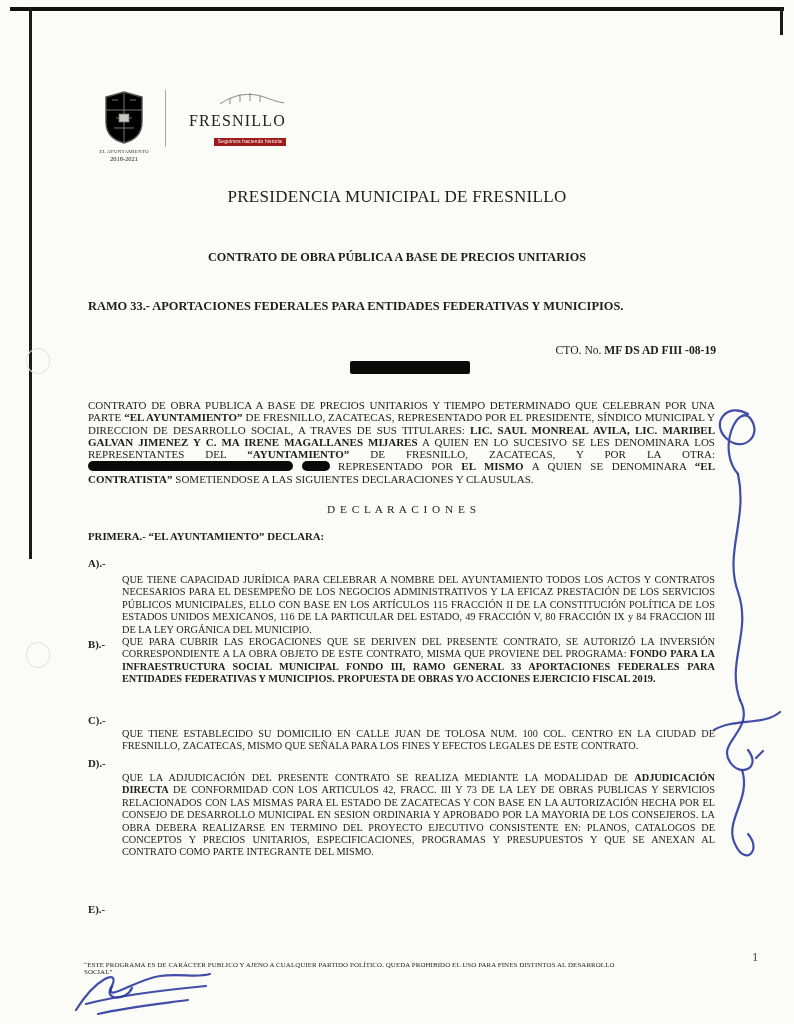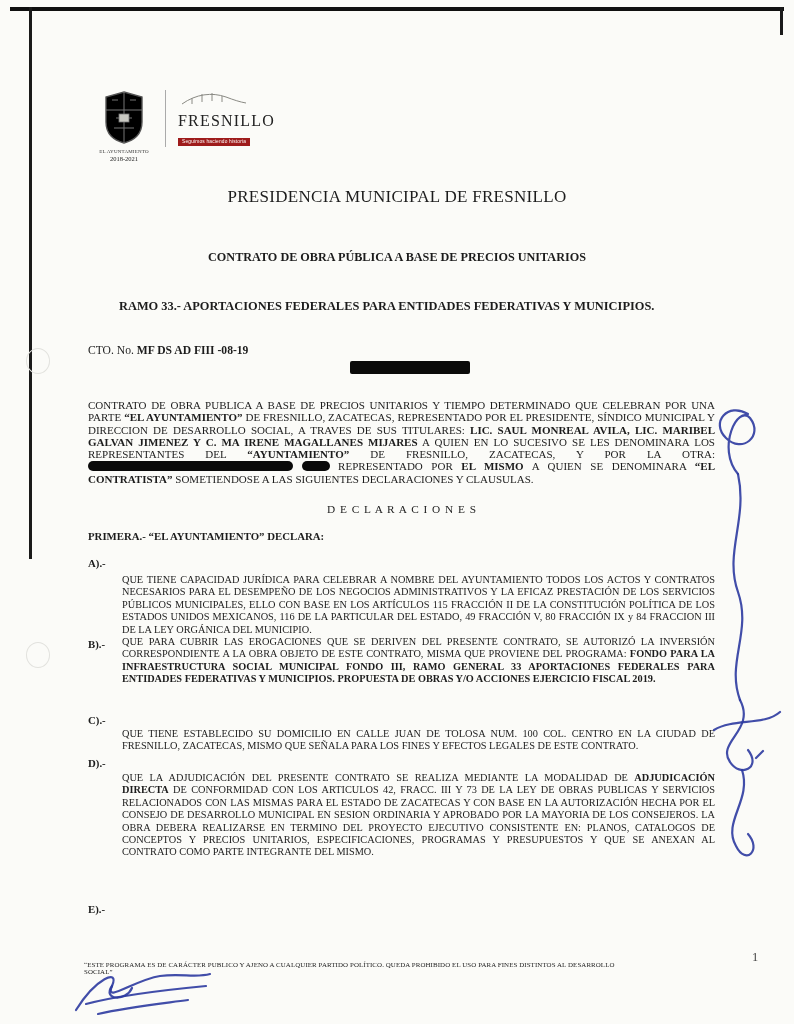--- a/index.html
+++ b/index.html
@@ -15,30 +15,30 @@
   .border-right{left:780px;top:7px;width:3px;height:28px;background:#1a1a1a;}
   
   .punch{width:22px;height:24px;border:1.5px solid #e2e2de;border-radius:50%;}
   .punch1{left:26px;top:348px;}
   .punch2{left:26px;top:642px;}
   
   .logos{left:95px;top:90px;display:flex;align-items:flex-start;}
   .crest{width:58px;text-align:center;}
   .crest-caption{font-size:5px;letter-spacing:.2px;color:#333;line-height:6px;margin-top:1px;}
   .crest-years{font-size:6.5px;color:#222;line-height:8px;}
-  .brand{margin-left:12px;border-left:1px solid #aaa;padding-left:12px;width:108px;text-align:left;}
+  .brand{margin-left:12px;border-left:1px solid #aaa;padding-left:12px;width:108px;text-align:right;}
   .brand-name{font-size:16px;letter-spacing:1.2px;color:#222;line-height:17px;margin-top:2px;}
   .brand-tagline{display:inline-block;background:#9e1b1b;color:#fff;font-size:4.8px;
     font-family:"Liberation Sans",sans-serif;padding:1.5px 4px;margin-top:2px;letter-spacing:.2px;}
   
   .title{left:57px;top:186px;width:680px;text-align:center;font-weight:400;
     font-size:17px;line-height:21px;letter-spacing:.3px;}
   .subtitle{left:57px;top:250px;width:680px;text-align:center;font-weight:700;font-size:12.2px;}
-  .ramo{left:88px;top:298px;width:656px;font-weight:700;font-size:12.4px;line-height:16.5px;margin-left:31px;}
-  .cto{left:88px;top:344px;width:628px;text-align:left;font-size:11.6px;}
+  .ramo{left:88px;top:298px;width:656px;font-weight:700;font-size:12.4px;line-height:16.5px;}
+  .cto{left:88px;top:344px;width:628px;text-align:right;font-size:11.6px;}
   .cto .b{font-weight:700;}
   .cto-redaction{left:350px;top:361px;width:120px;height:13px;background:#0a0a0a;border-radius:2px;}
   
   .intro{left:88px;top:399px;width:627px;margin:0;font-size:11px;line-height:12.3px;text-align:justify;}
   .b{font-weight:700;}
   .redact{display:inline-block;background:#0a0a0a;border-radius:6px;height:10px;vertical-align:-1px;}
   .redact.long{width:205px;}
   .redact.short{width:28px;}
   .decl-heading{left:88px;top:503px;width:628px;text-align:center;font-weight:400;
     font-size:11.3px;letter-spacing:1px;}

